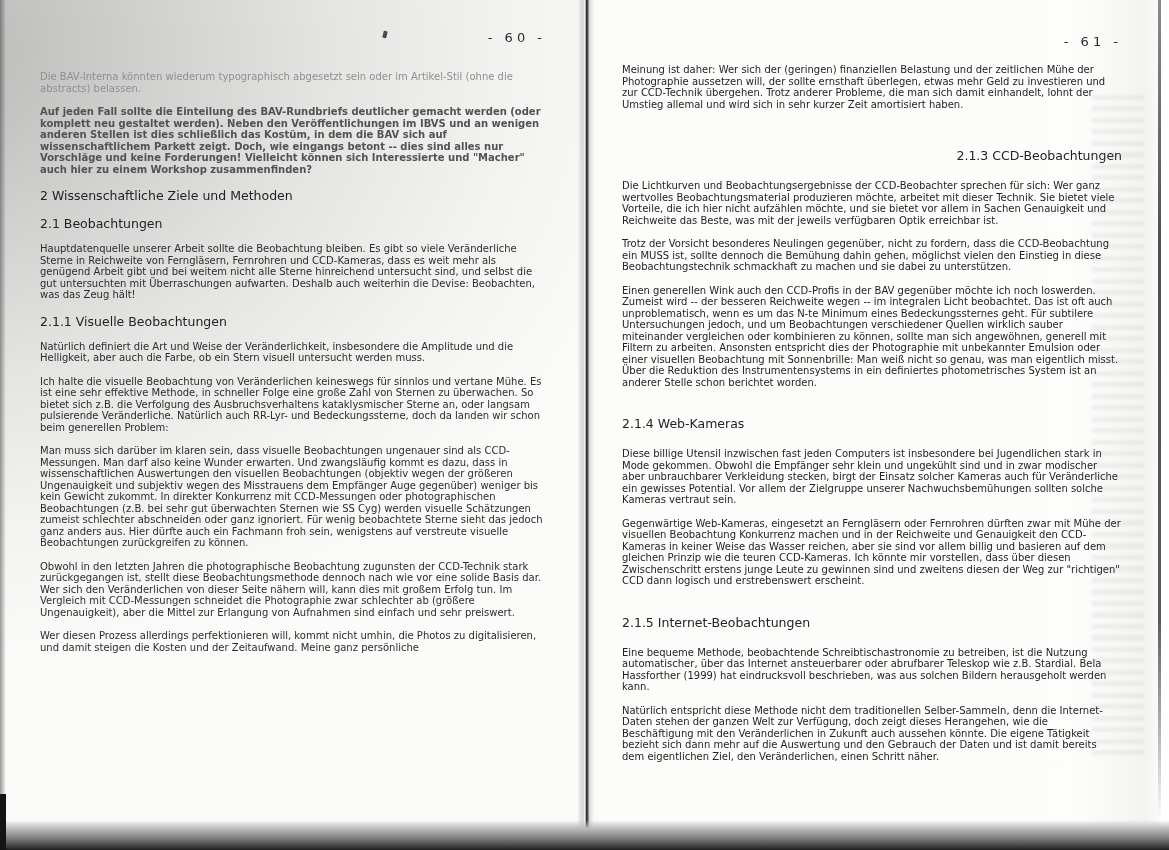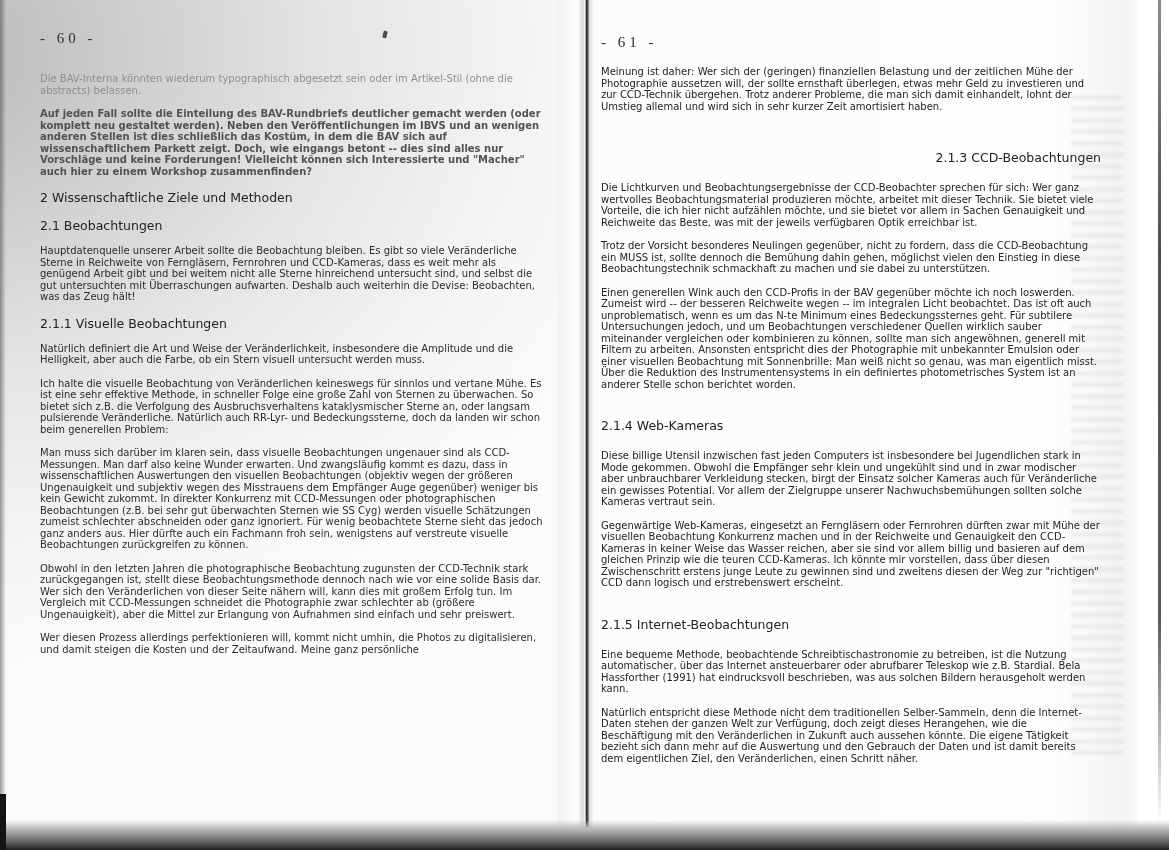--- a/index.html
+++ b/index.html
@@ -9,30 +9,29 @@
     font-family:"DejaVu Sans","Liberation Sans",sans-serif;
   }
   .spread{position:absolute;inset:0;}
   .page{position:absolute;top:0;height:850px;}
   .page.left{
     left:0;width:586px;
     background:radial-gradient(ellipse 950px 780px at -12% 6%,
       #b7b7b6 0%,#cfcfce 22%,#e4e4e2 42%,#f3f3f1 62%,#fbfbfa 80%);
   }
   .page.right{
-    left:557px;width:580px;
+    left:578px;width:580px;
     background:linear-gradient(to right,#f2f2f0 0%,#fcfcfb 4%,#fdfdfc 86%,#f3f3f1 98%,#fafaf9 100%);
   }
   .content{position:absolute;}
   .page.left  .content{left:40px;top:30px;width:506px;}
   .page.right .content{left:44px;top:34px;width:500px;}
   .pagenum{
-    text-align:left;font-size:15px;letter-spacing:4px;color:#2d2d2d;
+    text-align:right;font-size:13px;letter-spacing:4px;color:#2d2d2d;
     margin:0 0 26px 0;
-    font-family:Liberation Serif, serif;
   }
   .page.right .pagenum{margin-bottom:15px;}
   .para{
     font-size:10px;line-height:11.5px;color:#2c2c2c;
     margin:0 0 12px 0;text-align:left;
   }
   .page.right .para{color:#232323;}
   .para.fade1{color:#8f8f8f;}
   .para.fade2{color:#6c6c6c;}
   .para.fade3{color:#525252;font-weight:bold;}
@@ -107,21 +106,21 @@
       <div class="pagenum">- 61 -</div>
       <p class="para">Meinung ist daher: Wer sich der (geringen) finanziellen Belastung und der zeitlichen Mühe der Photographie aussetzen will, der sollte ernsthaft überlegen, etwas mehr Geld zu investieren und zur CCD-Technik übergehen. Trotz anderer Probleme, die man sich damit einhandelt, lohnt der Umstieg allemal und wird sich in sehr kurzer Zeit amortisiert haben.</p>
       <h3 class="hd gap xl">2.1.3 CCD-Beobachtungen</h3>
       <p class="para">Die Lichtkurven und Beobachtungsergebnisse der CCD-Beobachter sprechen für sich: Wer ganz wertvolles Beobachtungsmaterial produzieren möchte, arbeitet mit dieser Technik. Sie bietet viele Vorteile, die ich hier nicht aufzählen möchte, und sie bietet vor allem in Sachen Genauigkeit und Reichweite das Beste, was mit der jeweils verfügbaren Optik erreichbar ist.</p>
       <p class="para">Trotz der Vorsicht besonderes Neulingen gegenüber, nicht zu fordern, dass die CCD-Beobachtung ein MUSS ist, sollte dennoch die Bemühung dahin gehen, möglichst vielen den Einstieg in diese Beobachtungstechnik schmackhaft zu machen und sie dabei zu unterstützen.</p>
       <p class="para">Einen generellen Wink auch den CCD-Profis in der BAV gegenüber möchte ich noch loswerden. Zumeist wird -- der besseren Reichweite wegen -- im integralen Licht beobachtet. Das ist oft auch unproblematisch, wenn es um das N-te Minimum eines Bedeckungssternes geht. Für subtilere Untersuchungen jedoch, und um Beobachtungen verschiedener Quellen wirklich sauber miteinander vergleichen oder kombinieren zu können, sollte man sich angewöhnen, generell mit Filtern zu arbeiten. Ansonsten entspricht dies der Photographie mit unbekannter Emulsion oder einer visuellen Beobachtung mit Sonnenbrille: Man weiß nicht so genau, was man eigentlich misst. Über die Reduktion des Instrumentensystems in ein definiertes photometrisches System ist an anderer Stelle schon berichtet worden.</p>
       <h3 class="hd gap">2.1.4 Web-Kameras</h3>
       <p class="para">Diese billige Utensil inzwischen fast jeden Computers ist insbesondere bei Jugendlichen stark in Mode gekommen. Obwohl die Empfänger sehr klein und ungekühlt sind und in zwar modischer aber unbrauchbarer Verkleidung stecken, birgt der Einsatz solcher Kameras auch für Veränderliche ein gewisses Potential. Vor allem der Zielgruppe unserer Nachwuchsbemühungen sollten solche Kameras vertraut sein.</p>
       <p class="para">Gegenwärtige Web-Kameras, eingesetzt an Ferngläsern oder Fernrohren  dürften zwar mit Mühe der visuellen Beobachtung Konkurrenz machen und in der Reichweite und Genauigkeit den CCD-Kameras in keiner Weise das Wasser reichen, aber sie sind vor allem billig und basieren auf dem gleichen Prinzip wie die teuren CCD-Kameras. Ich könnte mir vorstellen, dass über diesen Zwischenschritt erstens junge Leute zu gewinnen sind und zweitens diesen der Weg zur "richtigen" CCD dann logisch und erstrebenswert erscheint.</p>
       <h3 class="hd gap">2.1.5 Internet-Beobachtungen</h3>
-      <p class="para">Eine bequeme Methode, beobachtende Schreibtischastronomie zu betreiben, ist die Nutzung automatischer, über das Internet ansteuerbarer oder abrufbarer Teleskop wie z.B. Stardial. Bela Hassforther (1991) hat eindrucksvoll beschrieben, was aus solchen Bildern herausgeholt werden kann.</p>
+      <p class="para">Eine bequeme Methode, beobachtende Schreibtischastronomie zu betreiben, ist die Nutzung automatischer, über das Internet ansteuerbarer oder abrufbarer Teleskop wie z.B. Stardial. Bela Hassforther (1999) hat eindrucksvoll beschrieben, was aus solchen Bildern herausgeholt werden kann.</p>
       <p class="para">Natürlich entspricht diese Methode nicht dem traditionellen Selber-Sammeln, denn die Internet-Daten stehen der ganzen Welt zur Verfügung, doch zeigt dieses Herangehen, wie die Beschäftigung mit den Veränderlichen in Zukunft auch aussehen könnte. Die eigene Tätigkeit bezieht sich dann mehr auf die Auswertung und den Gebrauch der Daten und ist damit bereits dem eigentlichen Ziel, den Veränderlichen, einen Schritt näher.</p>
     </div>
   </section>
 
   <div class="left-edge"></div>
   <div class="right-edge"></div>
   <div class="speck"></div>
   <div class="bottom-shadow"></div>
   <div class="corner-notch"></div>
 

